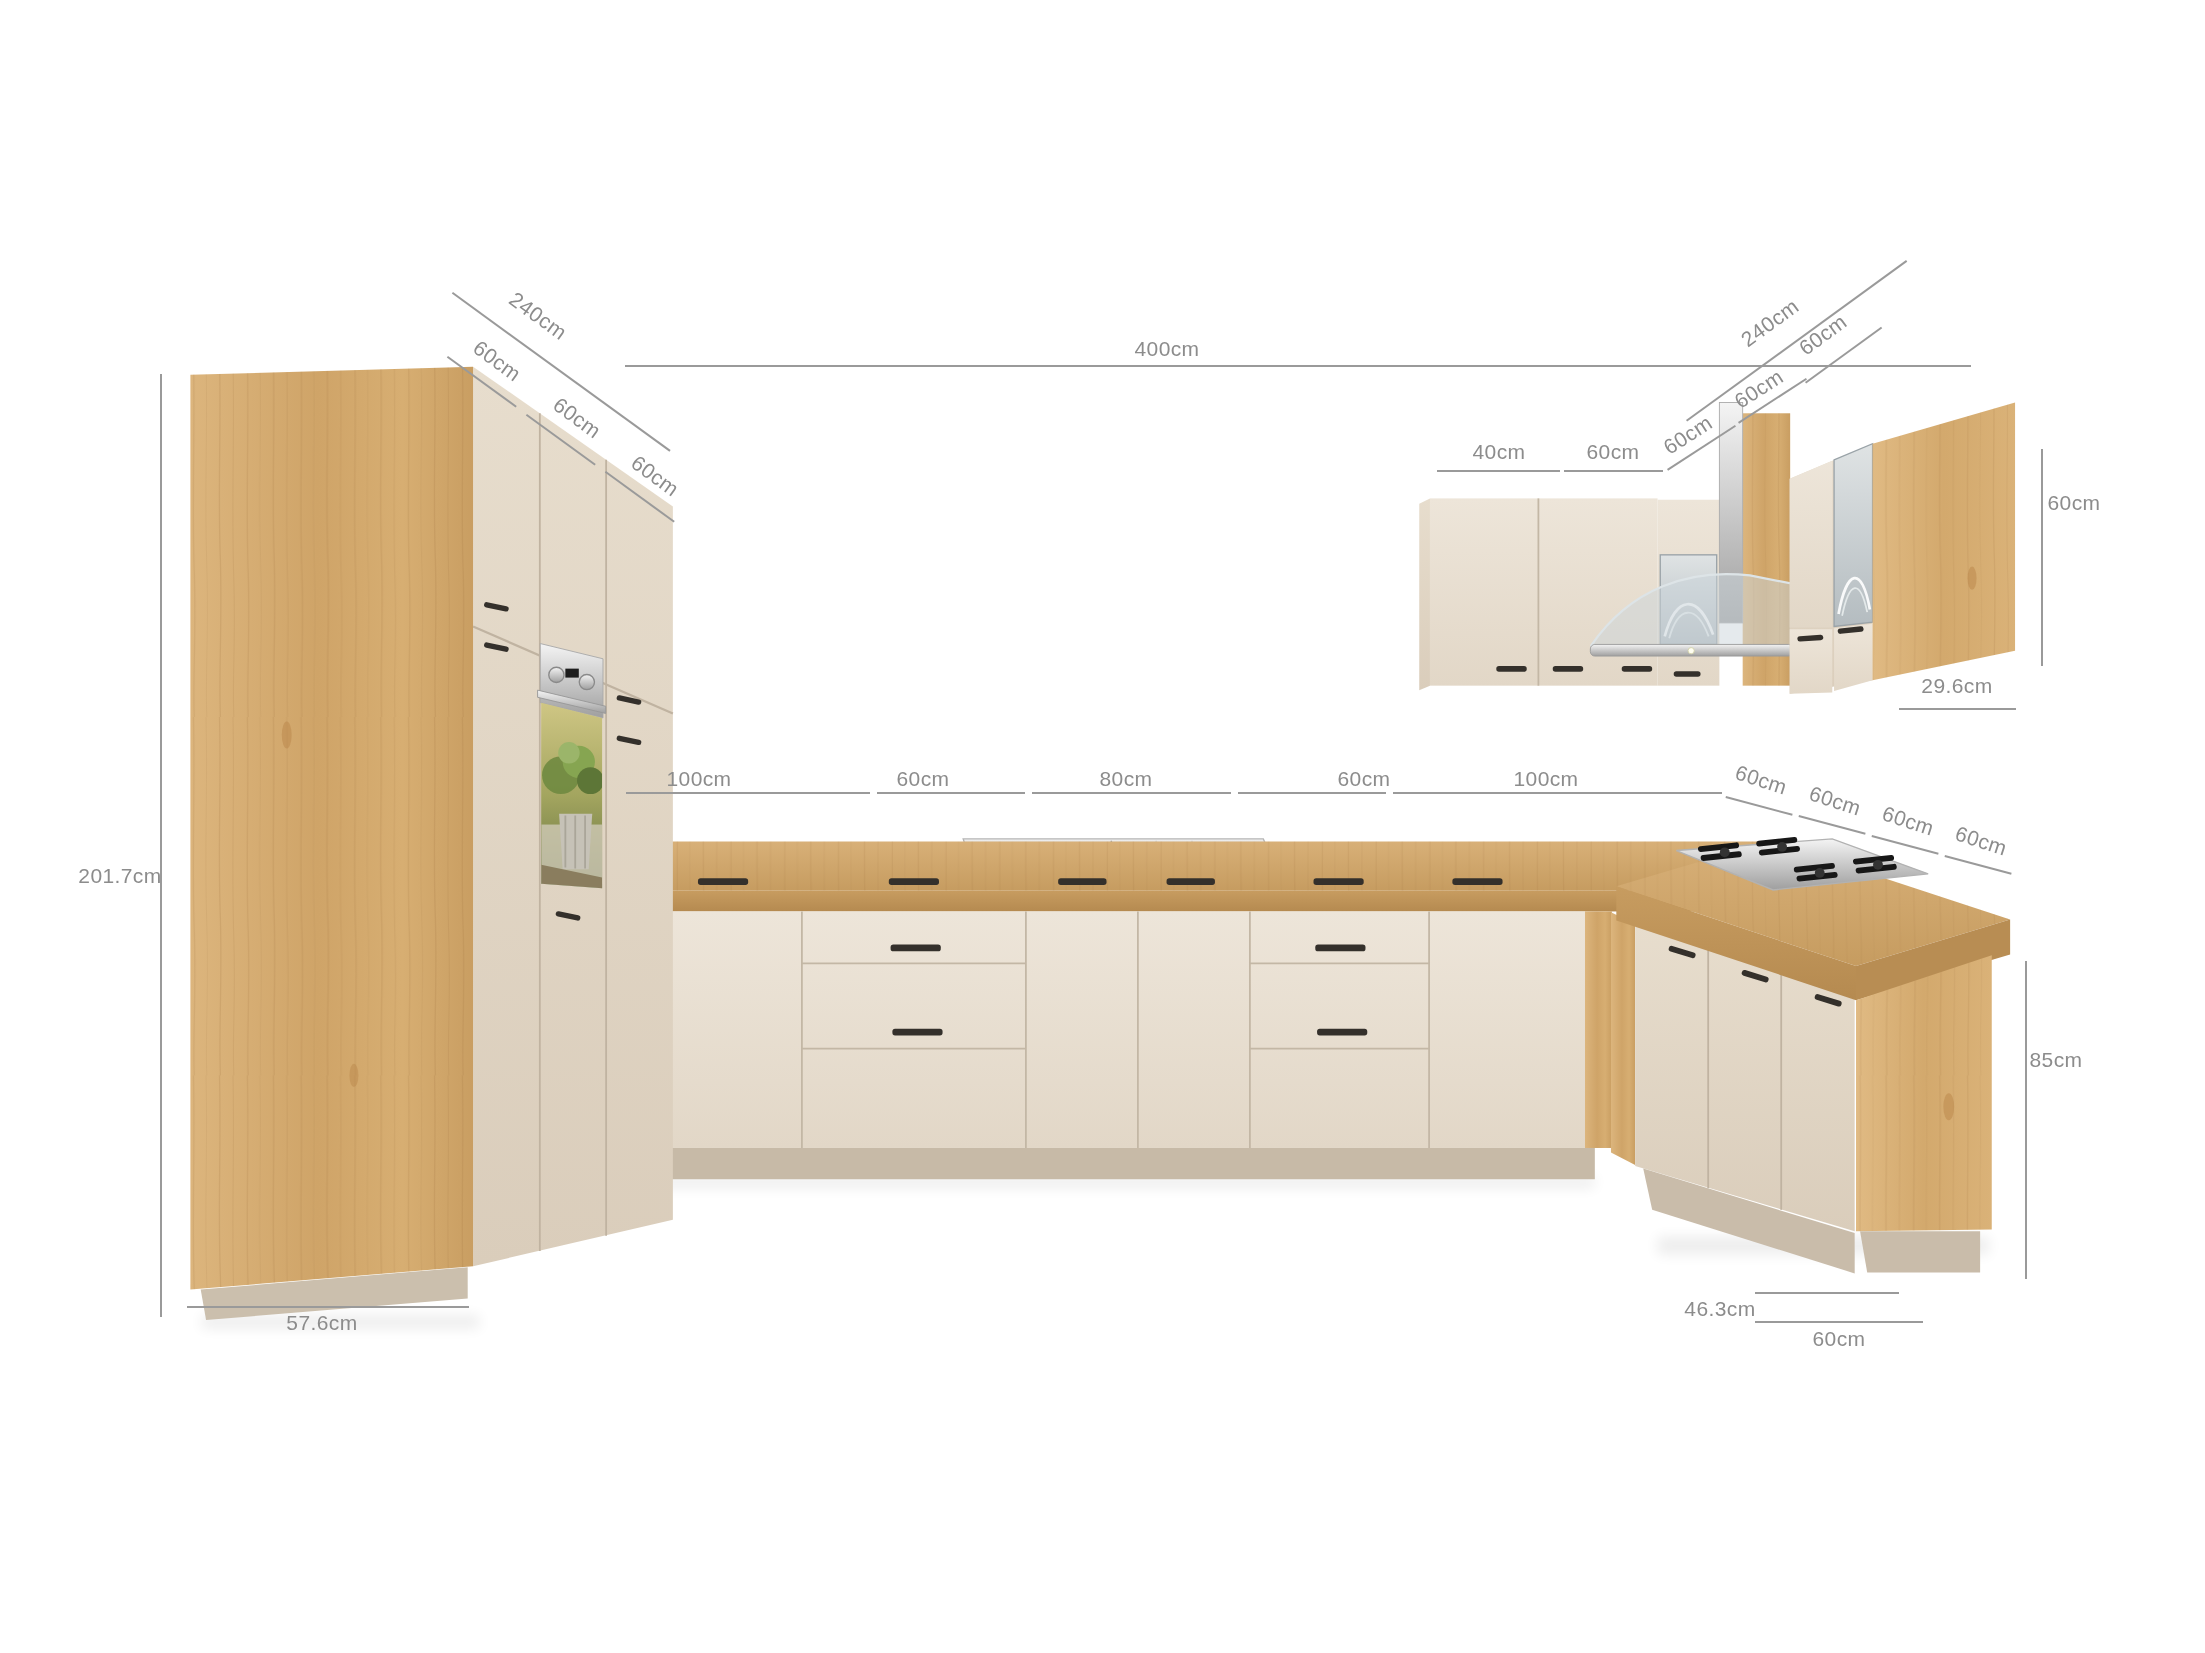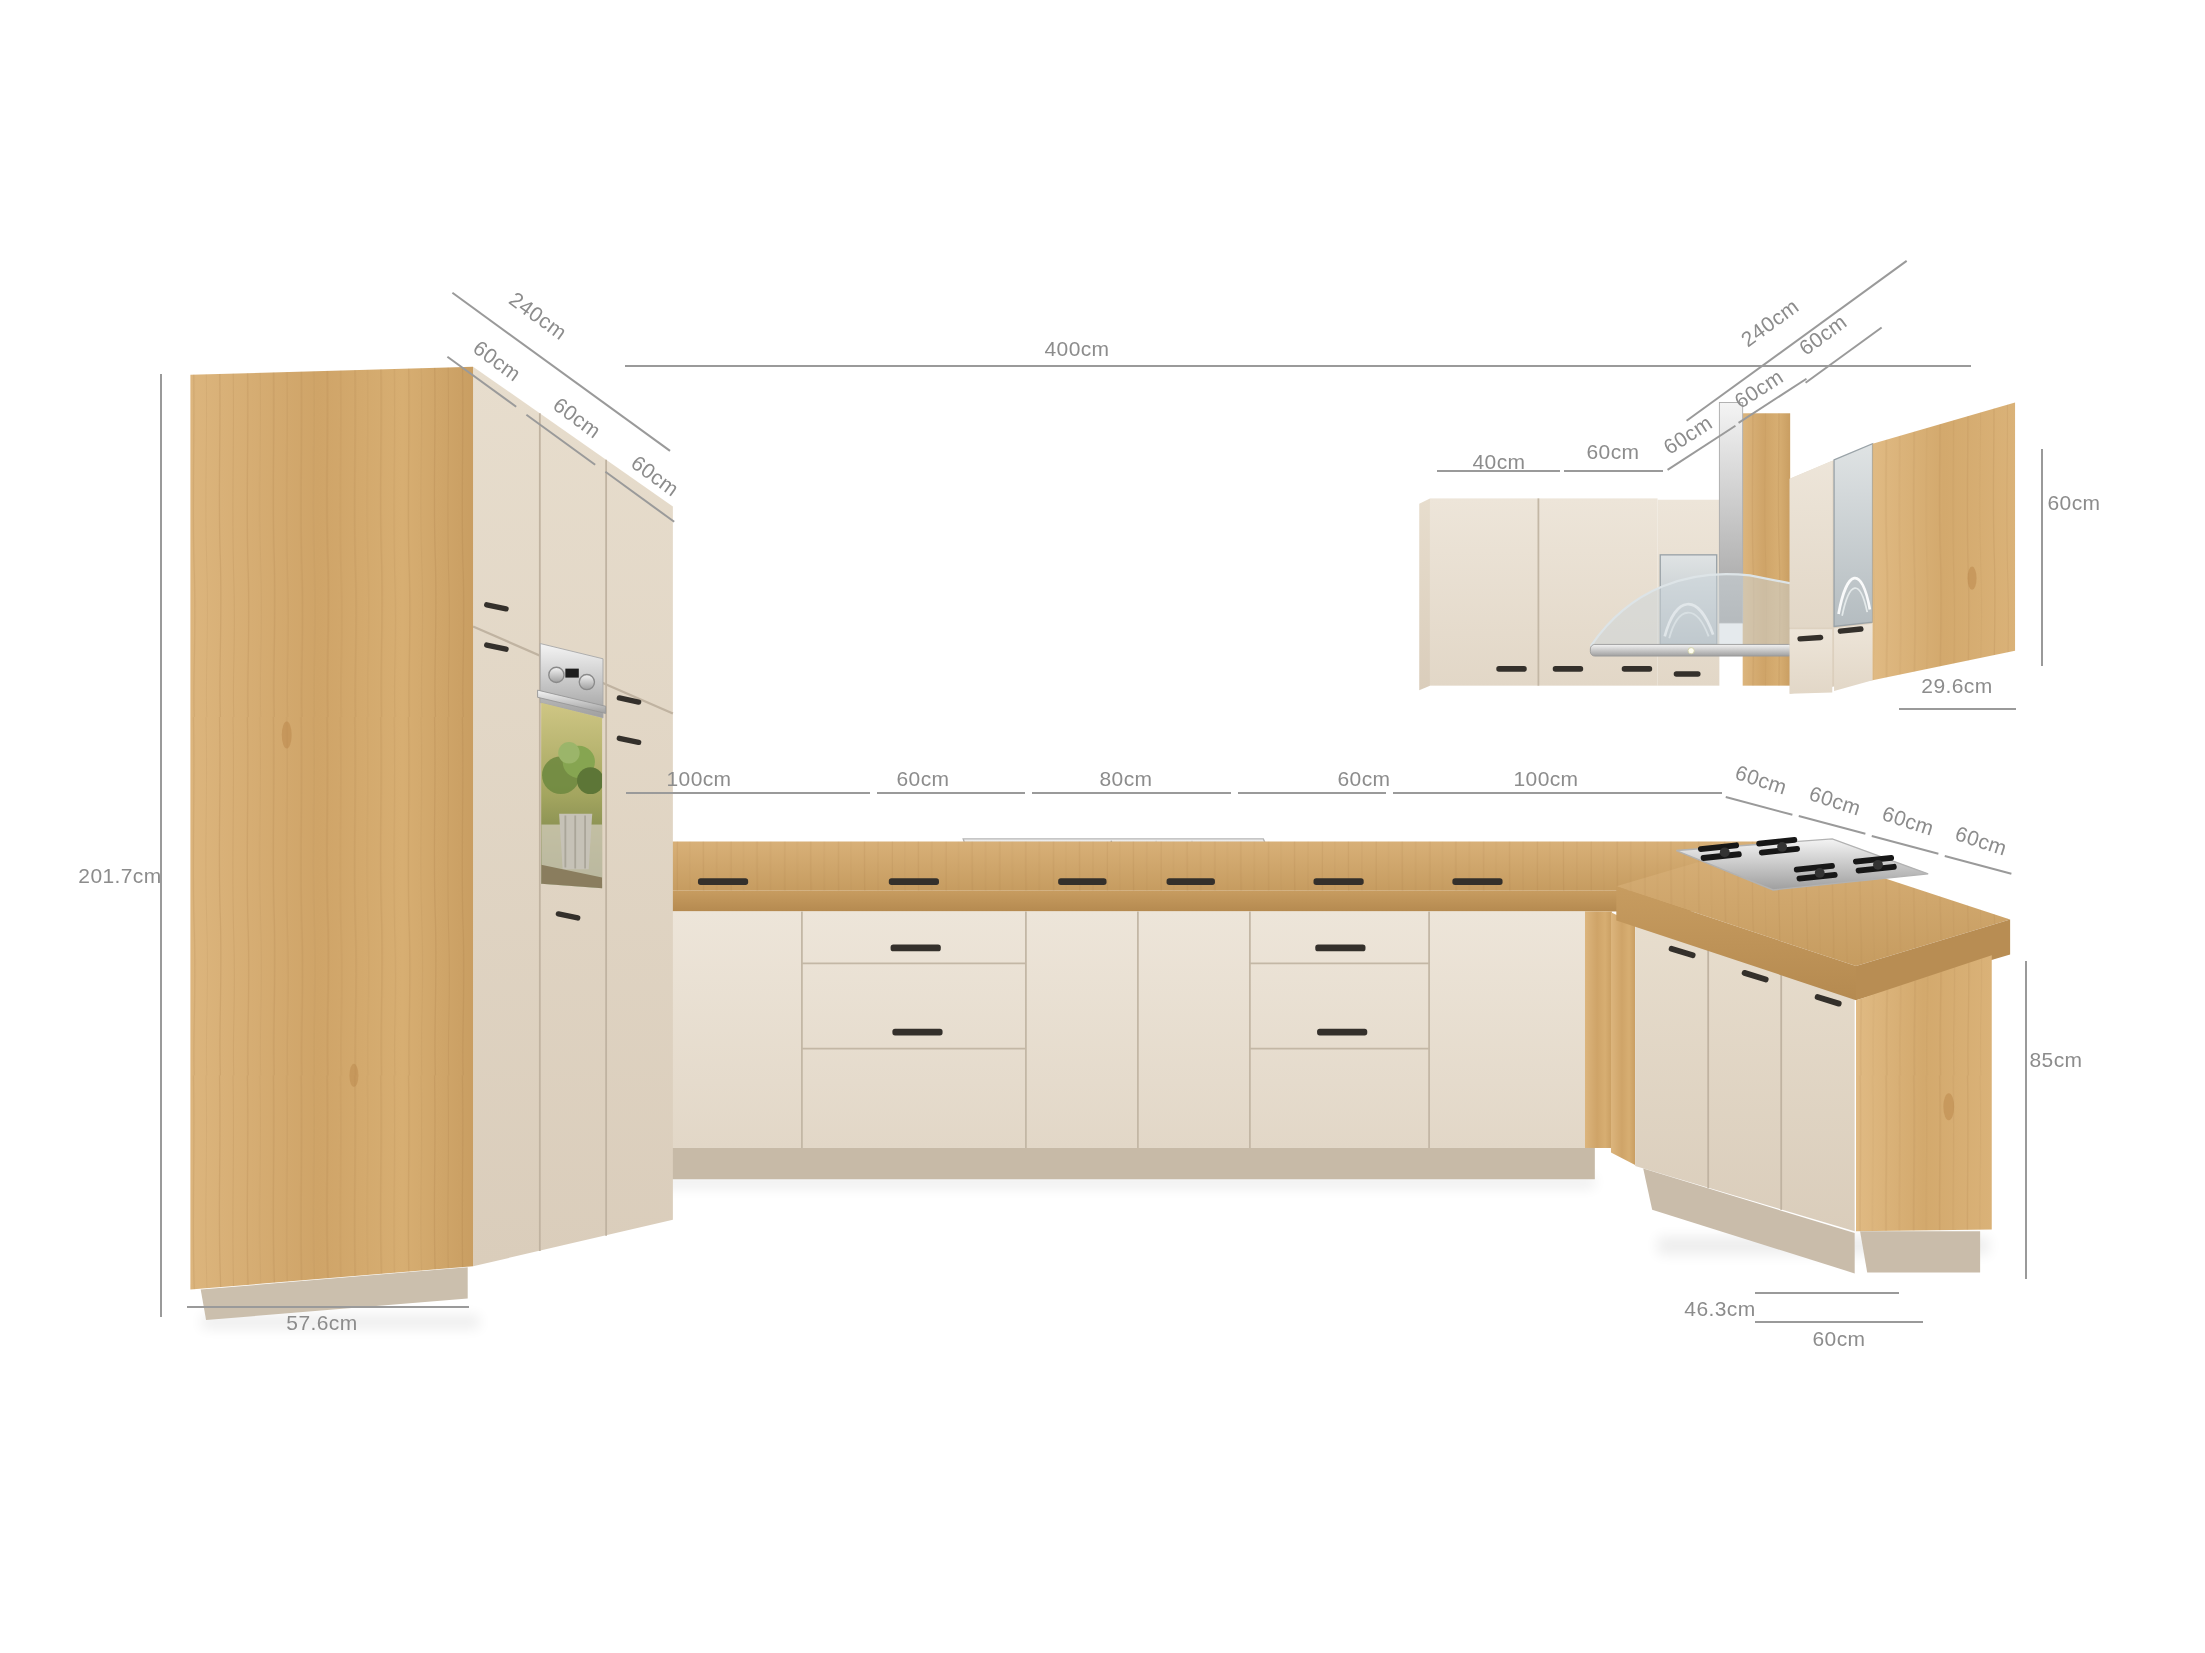--- a/index.html
+++ b/index.html
@@ -291,24 +291,24 @@
   <div class="dlv" style="left:2025px;top:961px;height:318px"></div>
   <div class="dl" style="left:1755px;top:1292px;width:144px"></div>
   <div class="dl" style="left:1755px;top:1321px;width:168px"></div>
 </div>
 
 <div>
   <div class="lab" style="left:538px;top:316px;--r:36deg">240cm</div>
   <div class="lab" style="left:497px;top:361px;--r:36deg">60cm</div>
   <div class="lab" style="left:577px;top:418px;--r:36deg">60cm</div>
   <div class="lab" style="left:655px;top:476px;--r:36deg">60cm</div>
-  <div class="lab" style="left:1077px;top:349px">400cm</div>
+  <div class="lab" style="left:1167px;top:349px">400cm</div>
   <div class="lab" style="left:1770px;top:323px;--r:-36deg">240cm</div>
   <div class="lab" style="left:1823px;top:335px;--r:-36deg">60cm</div>
-  <div class="lab" style="left:1499px;top:462px">40cm</div>
+  <div class="lab" style="left:1499px;top:452px">40cm</div>
   <div class="lab" style="left:1613px;top:452px">60cm</div>
   <div class="lab" style="left:1688px;top:435px;--r:-33deg">60cm</div>
   <div class="lab" style="left:1759px;top:389px;--r:-33deg">60cm</div>
   <div class="lab" style="left:2074px;top:503px">60cm</div>
   <div class="lab" style="left:1957px;top:686px">29.6cm</div>
   <div class="lab" style="left:699px;top:779px">100cm</div>
   <div class="lab" style="left:923px;top:779px">60cm</div>
   <div class="lab" style="left:1126px;top:779px">80cm</div>
   <div class="lab" style="left:1364px;top:779px">60cm</div>
   <div class="lab" style="left:1546px;top:779px">100cm</div>

